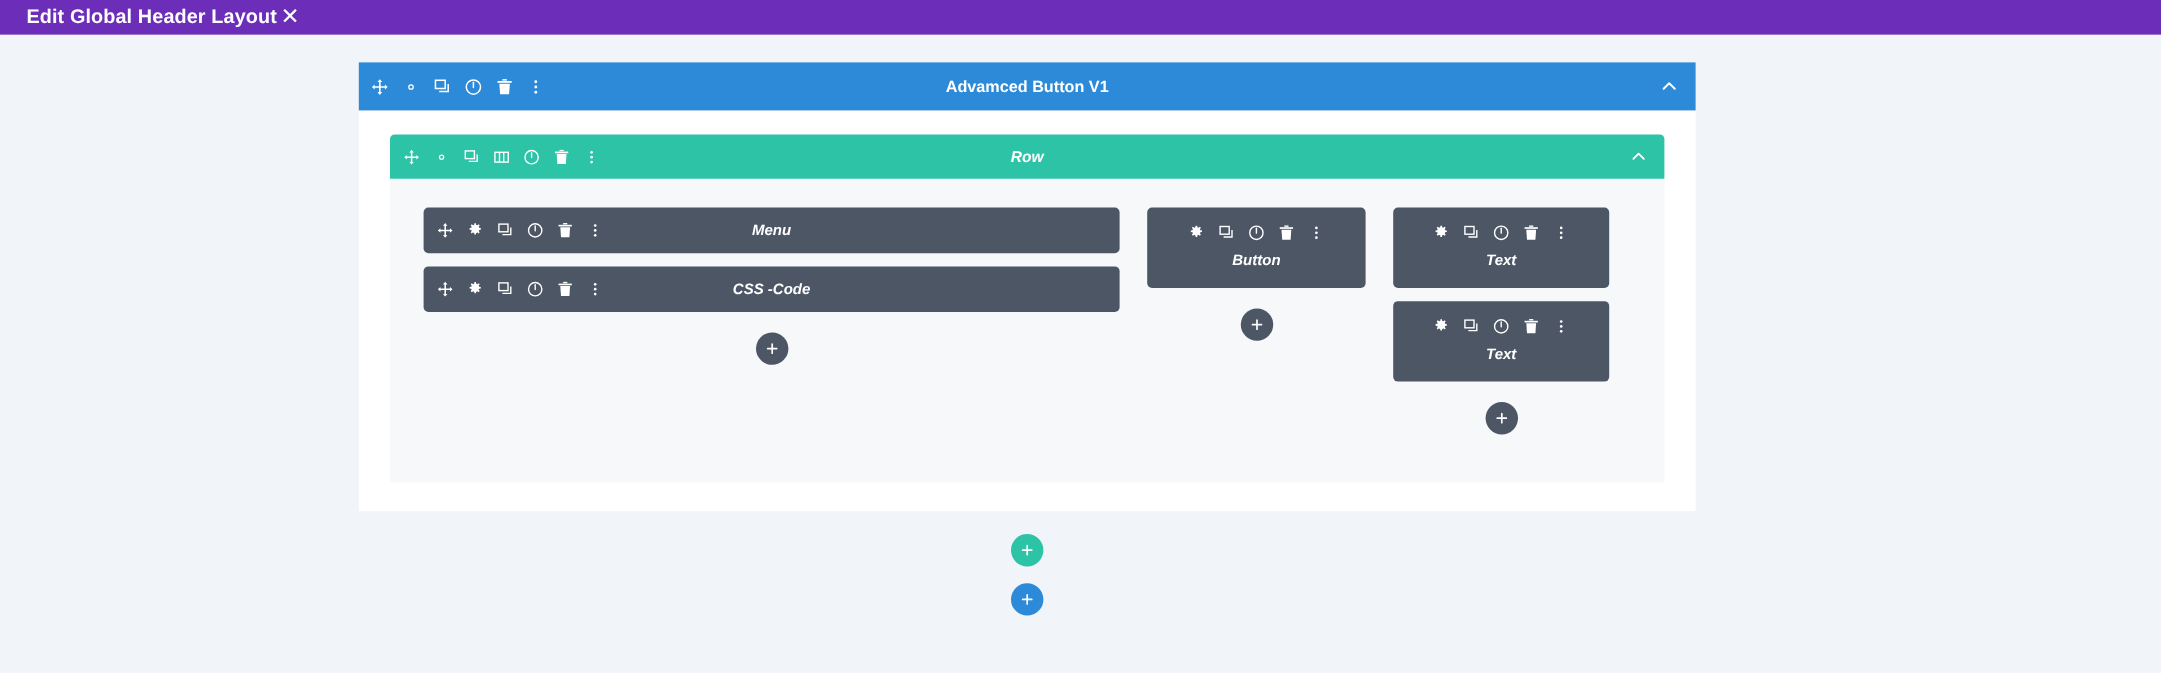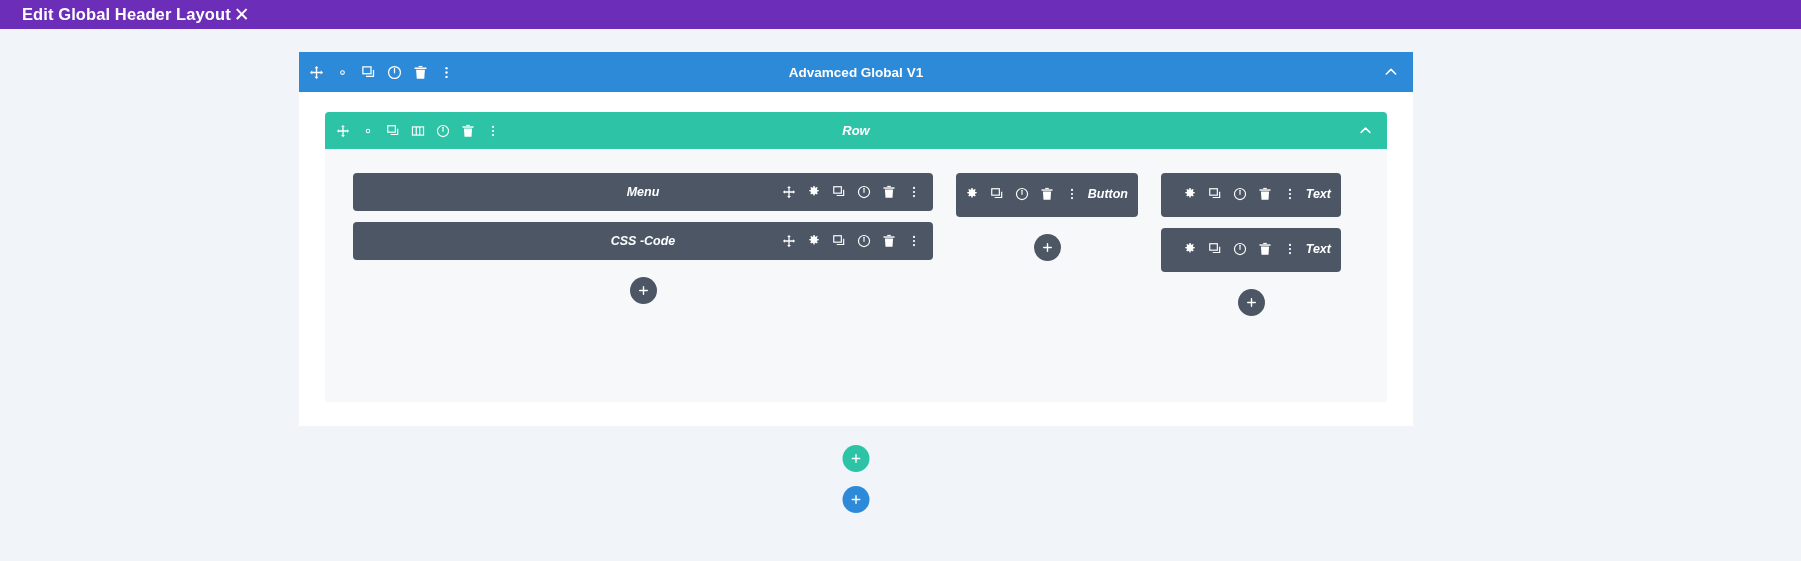--- a/index.html
+++ b/index.html
@@ -127,21 +127,20 @@
   .col-2 { width: 182px; }
   .col-3 { width: 180px; }
 
   
   .module {
     background: #4c5665;
     border-radius: 4px;
     color: #ffffff;
     width: 100%;
     margin-bottom: 11px;
-    justify-content: flex-end;
   }
   .module.horizontal {
     height: 38px;
     display: flex;
     align-items: center;
     position: relative;
     padding: 0 12px 0 11px;
   }
   .module.horizontal .icons { display: flex; align-items: center; gap: 11px; }
   .module-label-center {
@@ -149,21 +148,21 @@
     left: 0; right: 0;
     text-align: center;
     color: #ffffff;
     font-size: 12.5px;
     font-weight: bold;
     pointer-events: none;
   }
   .module.stacked {
     padding: 12px 10px 13px 10px;
     display: flex;
-    flex-direction: row;
+    flex-direction: column;
     align-items: center;
     gap: 9px;
   }
   .module.stacked .icons { display: flex; align-items: center; gap: 11px; }
   .module.stacked .module-label {
     color: #ffffff;
     font-size: 12.5px;
     font-weight: bold;
   }
   .module.tall { padding: 14px 10px 16px 10px; }
@@ -256,21 +255,21 @@
             </svg>
         </span>
         <span class="icon" title="more">
           <svg width="15" height="15" viewBox="0 0 24 24" fill="#fff">
               <circle cx="12" cy="5" r="1.9"></circle>
               <circle cx="12" cy="12" r="1.9"></circle>
               <circle cx="12" cy="19" r="1.9"></circle>
             </svg>
         </span>
       </div>
-      <div class="section-title">Advamced Global V1</div>
+      <div class="section-title">Advamced Button V1</div>
       <span class="collapse-chevron" title="collapse">
         <svg width="16" height="16" viewBox="0 0 24 24" fill="none" stroke="#fff" stroke-width="2.4" stroke-linecap="round" stroke-linejoin="round">
             <path d="M5 15l7-7 7 7"></path>
           </svg>
       </span>
     </div>
 
     <div class="section-body">
 
       <div class="row-wrap">

